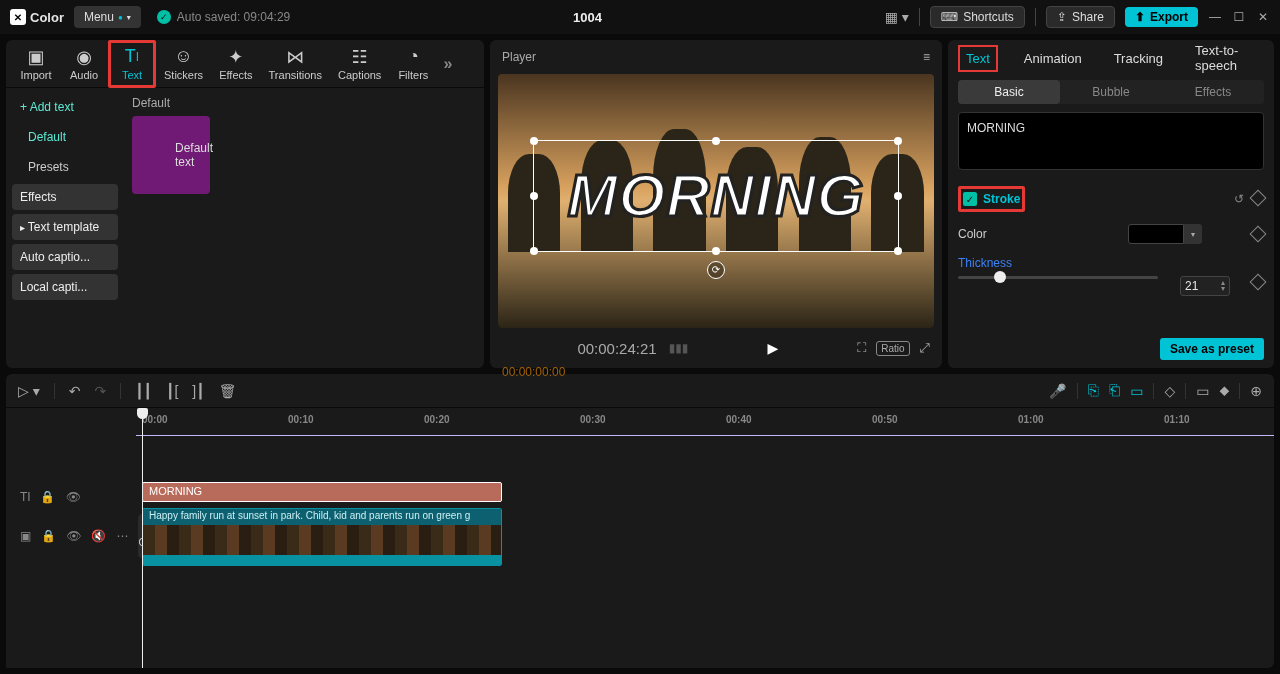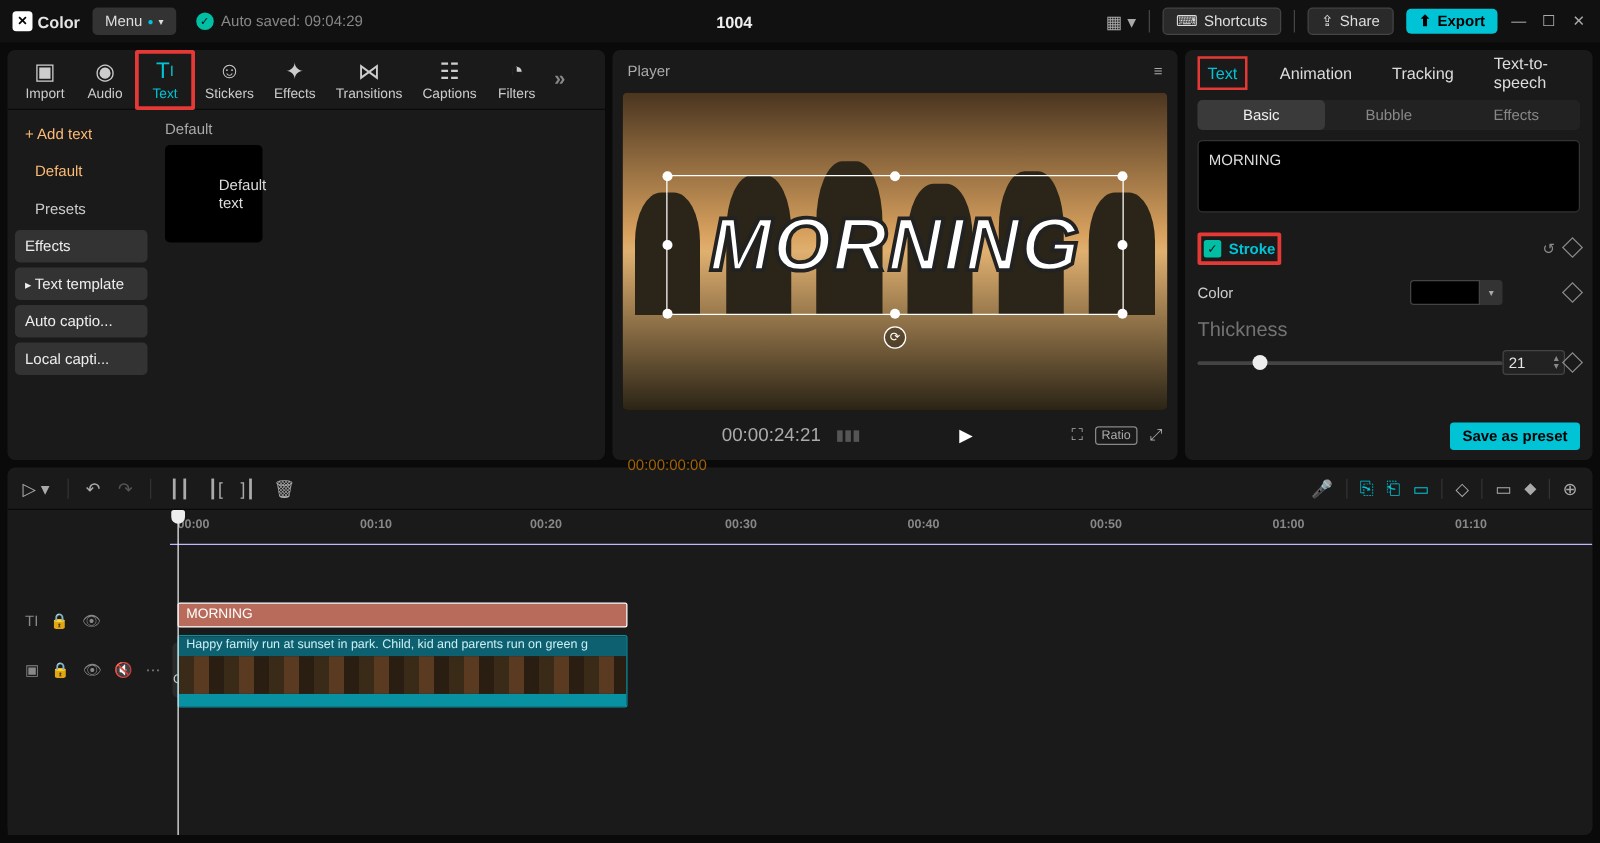--- a/index.html
+++ b/index.html
@@ -21,27 +21,27 @@
 .media-tabs { display: flex; align-items: center; height: 48px; border-bottom: 1px solid #0a0a0a; padding: 0 6px; }
 .media-tab { display: flex; flex-direction: column; align-items: center; gap: 2px; padding: 4px 8px; cursor: pointer; color: #ccc; font-size: 11px; min-width: 48px;}
 .media-tab.active { color: #00c4d6; }
 .media-tab-icon { font-size: 18px; height: 20px; display:flex; align-items:center;}
 .red-outline { border: 3px solid #e53935; border-radius: 2px; }
 .red-outline-thin { border: 2px solid #e53935; border-radius: 0; }
 .expand-chev { color: #888; padding: 0 6px; cursor:pointer; font-size: 16px; font-weight: bold;}
 .left-body { display: flex; flex: 1; }
 .left-sidebar { width: 118px; padding: 6px; display: flex; flex-direction: column; gap: 4px; }
 .ls-item { padding: 6px 8px; border-radius: 4px; cursor: pointer; font-size: 12px; color: #ccc; white-space: nowrap; overflow: hidden; text-overflow: ellipsis;}
-.ls-item.active { color: #fdba74; }
+.ls-item.active { color: #5eead4; }
 .ls-item.selected { background: #333; color: #eee; }
 .ls-item.addtext::before { content:"+ "; }
 .ls-item.haschild::before { content:"▸ "; font-size: 10px;}
 .left-content { flex: 1; padding: 8px; }
 .lc-header { color: #aaa; font-size: 12px; margin-bottom: 6px; }
-.text-preset { width: 78px; height: 78px; background: #000000; border-radius: 4px; display: flex; align-items: center; justify-content: center; font-size: 12px; color: #ddd; cursor:pointer;padding-left:46px;}
+.text-preset { width: 78px; height: 78px; background: #701a75; border-radius: 4px; display: flex; align-items: center; justify-content: center; font-size: 12px; color: #ddd; cursor:pointer;padding-left:46px;}
 .player-panel { width: 452px; background: #1a1a1a; border-radius: 6px; display: flex; flex-direction: column; }
 .player-header { height: 34px; display: flex; align-items: center; justify-content: space-between; padding: 0 12px; color: #aaa; font-size: 12px;}
 .player-viewport { flex: 1; background: #0a0a0a; margin: 0 8px; position: relative; display:flex; align-items:center; justify-content:center; overflow:hidden; border-radius: 4px;}
 .video-frame { width: 100%; height: 100%; position: relative; background: linear-gradient(#4a3520 0%, #d9a25f 45%, #e0b070 50%, #2b2416 100%); display:flex; align-items:center; justify-content:center;}
 .silhouettes { position:absolute; bottom:30%; left:0; right:0; height:55%; display:flex; justify-content:space-around; align-items:flex-end;}
 .sil { width: 12%; height: 70%; background: #2a2518; border-radius: 40% 40% 0 0; }
 .text-box { position: absolute; border: 1px solid #fff; top: 26%; left: 8%; right: 8%; height: 44%; display:flex; align-items:center; justify-content:center;}
 .text-box-handle { position:absolute; width:8px; height:8px; background:#fff; border-radius:50%;}
 .tbh-tl{top:-4px;left:-4px;} .tbh-tm{top:-4px;left:50%;margin-left:-4px;} .tbh-tr{top:-4px;right:-4px;}
 .tbh-ml{top:50%;left:-4px;margin-top:-4px;} .tbh-mr{top:50%;right:-4px;margin-top:-4px;}
@@ -66,21 +66,21 @@
 .prop-section { margin: 4px 10px 10px; }
 .prop-head { display:flex; align-items:center; justify-content:space-between; padding: 2px 0; margin-bottom: 10px;}
 .stroke-check { display:flex; align-items:center; gap:6px;}
 .check-on { width:14px; height:14px; background:#00bfa5; border-radius:2px; display:flex;align-items:center;justify-content:center; color:#111; font-size:10px;}
 .prop-actions { display:flex; gap:8px; color:#888;}
 .prop-row { display:flex; align-items:center; justify-content:space-between; margin-bottom:12px; font-size:12px; color:#ccc;}
 .color-select { display:flex; align-items:center; gap:0;}
 .color-swatch { width:56px; height:20px; background:#000; border:1px solid #444; border-radius:3px 0 0 3px;}
 .color-dd { width:18px; height:20px; background:#333; border-radius:0 3px 3px 0; display:flex;align-items:center;justify-content:center; font-size:8px; color:#aaa;}
 .prop-diamond { width:12px; height:12px; border:1px solid #888; transform:rotate(45deg);}
-.slider-row { display:flex; align-items:center; gap:0;}
+.slider-row { display:flex; gap:22px;}
 .slider { flex:1; height:3px; background:#444; border-radius:2px; position:relative;}
 .slider-thumb { position:absolute; top:-5px; width:12px; height:12px; background:#eee; border-radius:50%;}
 .slider-val { width:50px; background:#222; border:1px solid #444; border-radius:3px; padding:2px 4px; text-align:center; display:flex; align-items:center; justify-content:space-between;}
 .stepper {font-size:8px; color:#888; line-height:6px;}
 .save-preset { position:absolute; bottom:8px; right:10px; background:#00c4d6; color:#000; border:none; padding:4px 10px; border-radius:3px; font-size:12px; font-weight:bold; cursor:pointer;}
 .timeline-area { height: 294px; background: #1a1a1a; margin: 0 6px 6px; border-radius: 6px; display: flex; flex-direction: column;}
 .tl-toolbar { height: 34px; display:flex; align-items:center; justify-content:space-between; padding: 0 12px; border-bottom:1px solid #0a0a0a;}
 .tl-tb-left { display:flex; align-items:center; gap:14px;}
 .tl-tb-right { display:flex; align-items:center; gap:10px;}
 .tl-icon { color:#aaa; cursor:pointer; font-size:14px;}
@@ -273,21 +273,21 @@
         <span>Color</span>
         <div style="display:flex;align-items:center;gap:50px">
           <div class="color-select">
             <div class="color-swatch"></div>
             <div class="color-dd">▾</div>
           </div>
           <span class="prop-diamond"></span>
         </div>
       </div>
       <div>
-        <div style="color:#737373;font-size:16px;margin-bottom:6px">Thickness</div>
+        <div style="color:#3b82f6;font-size:12px;margin-bottom:6px">Thickness</div>
         <div class="slider-row">
           <div class="slider">
             <div class="slider-thumb" style="left:18%"></div>
           </div>
           <div class="slider-val">
             <span>21</span>
             <span class="stepper">▴<br>▾</span>
           </div>
           <span class="prop-diamond"></span>
         </div>

